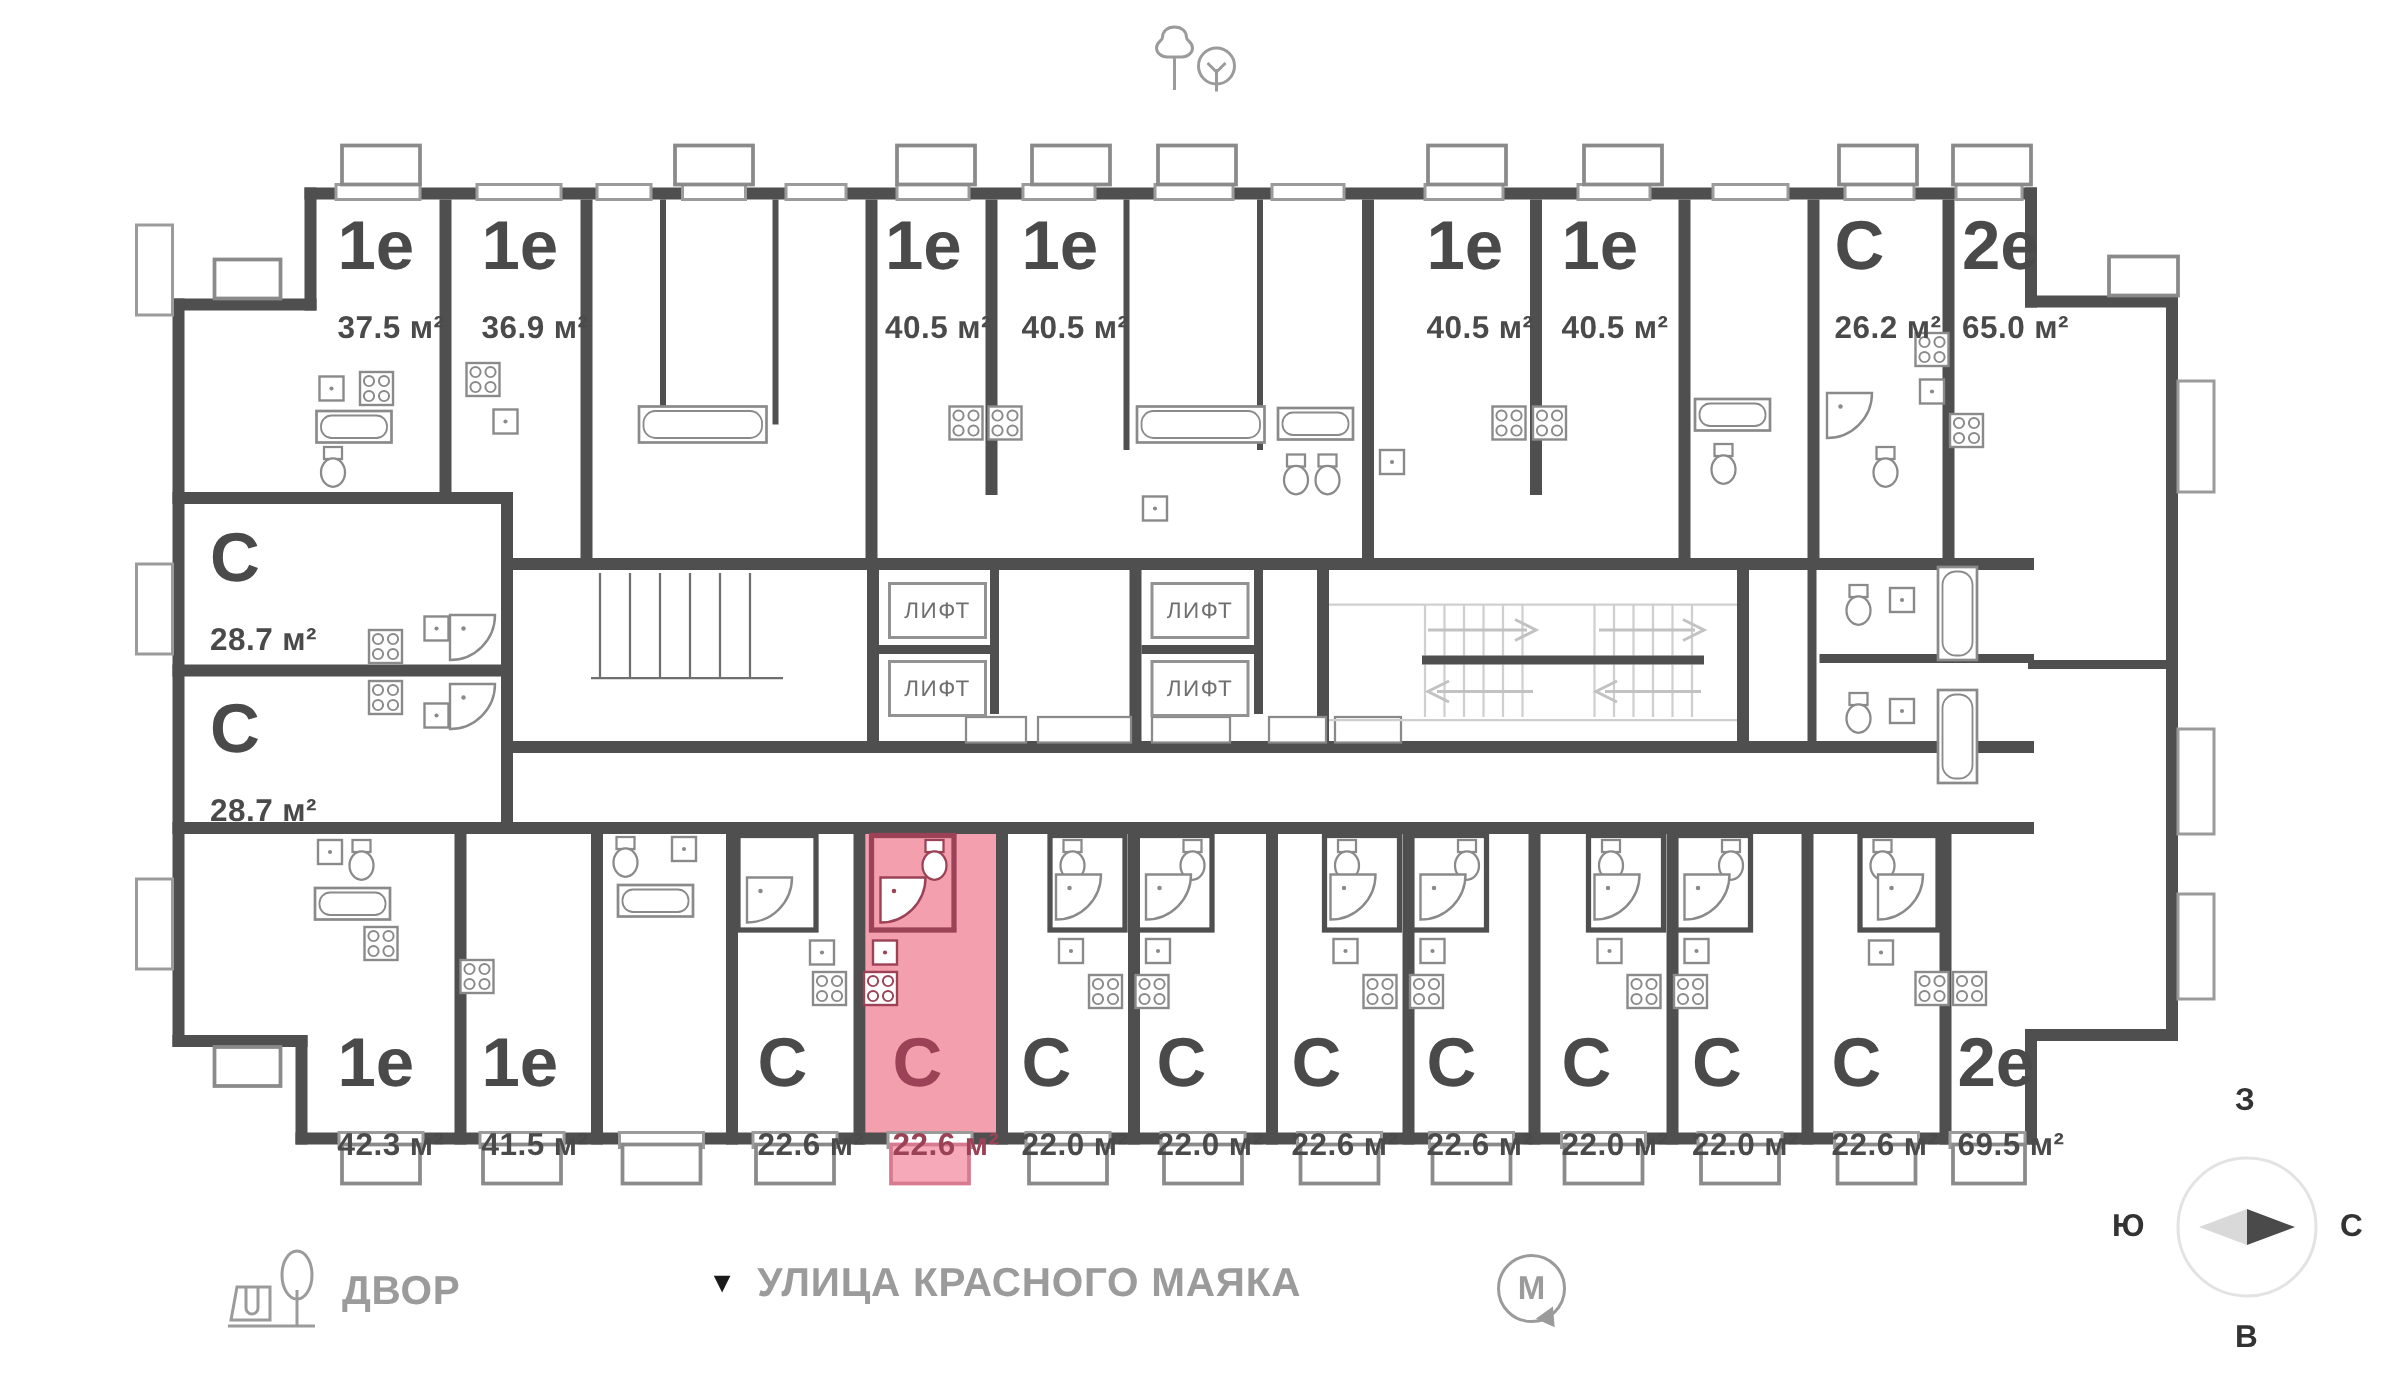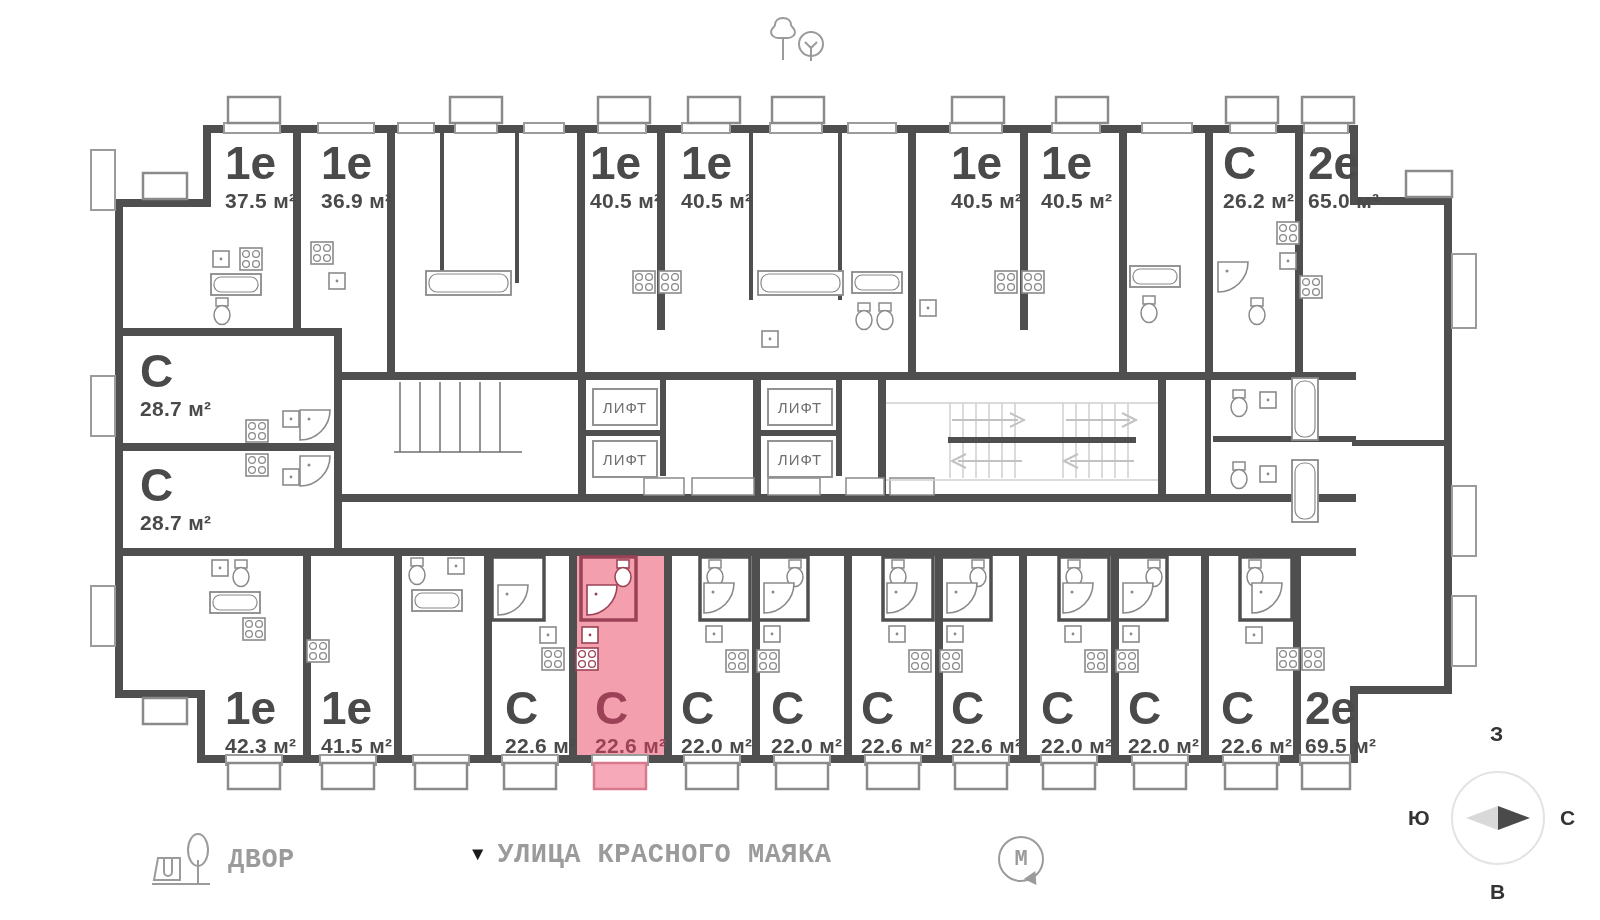--- a/index.html
+++ b/index.html
@@ -21,28 +21,28 @@
   .fxp{color:#9b4256;}
   .bw{stroke:#4f4f4f;stroke-width:3.5;fill:none;}
   .bwp{stroke:#9b4256;stroke-width:3.5;fill:none;}
   .tread{stroke:#cfcfcf;stroke-width:1.5;}
   .arr{stroke:#c2c2c2;stroke-width:2;fill:none;}
   .shaftln{stroke:#6f6f6f;stroke-width:1.5;}
   .shaftbox{fill:#fff;stroke:#8a8a8a;stroke-width:1.5;}
   
   .unit-label{position:absolute;white-space:nowrap;}
   .unit-label .t{font-size:46px;font-weight:700;line-height:1;}
-  .unit-label .a{font-size:21px;font-weight:700;margin-top:3px;letter-spacing:.3px;}
+  .unit-label .a{font-size:21px;font-weight:700;margin-top:21px;letter-spacing:.3px;}
   .unit-label.pink{color:#9b4256;}
   
   .lift{position:absolute;width:62px;height:34px;border:2px solid #929292;
         background:#fff;color:#6f6f6f;font-size:15px;letter-spacing:1px;
         display:flex;align-items:center;justify-content:center;}
   
-  .foot-item{position:absolute;display:flex;align-items:center;gap:12px;color:#9b9b9b;font-family:Liberation Mono, monospace;}
+  .foot-item{position:absolute;display:flex;align-items:center;gap:12px;color:#9b9b9b;}
   .foot-text{font-size:27px;font-weight:700;letter-spacing:.5px;}
   .street-marker{color:#1a1a1a;font-size:19px;margin-right:2px;}
   .metro-badge{width:42px;height:42px;border:2.5px solid #9b9b9b;border-radius:50%;
         display:flex;align-items:center;justify-content:center;
         font-size:22px;font-weight:700;color:#9b9b9b;position:relative;background:#fff;}
   .metro-tail{position:absolute;left:26px;top:36px;width:0;height:0;
         border-left:7px solid transparent;border-right:7px solid transparent;
         border-top:12px solid #9b9b9b;transform:rotate(-35deg);}
   
   .compass-letter{position:absolute;font-size:21px;font-weight:700;color:#333;}

